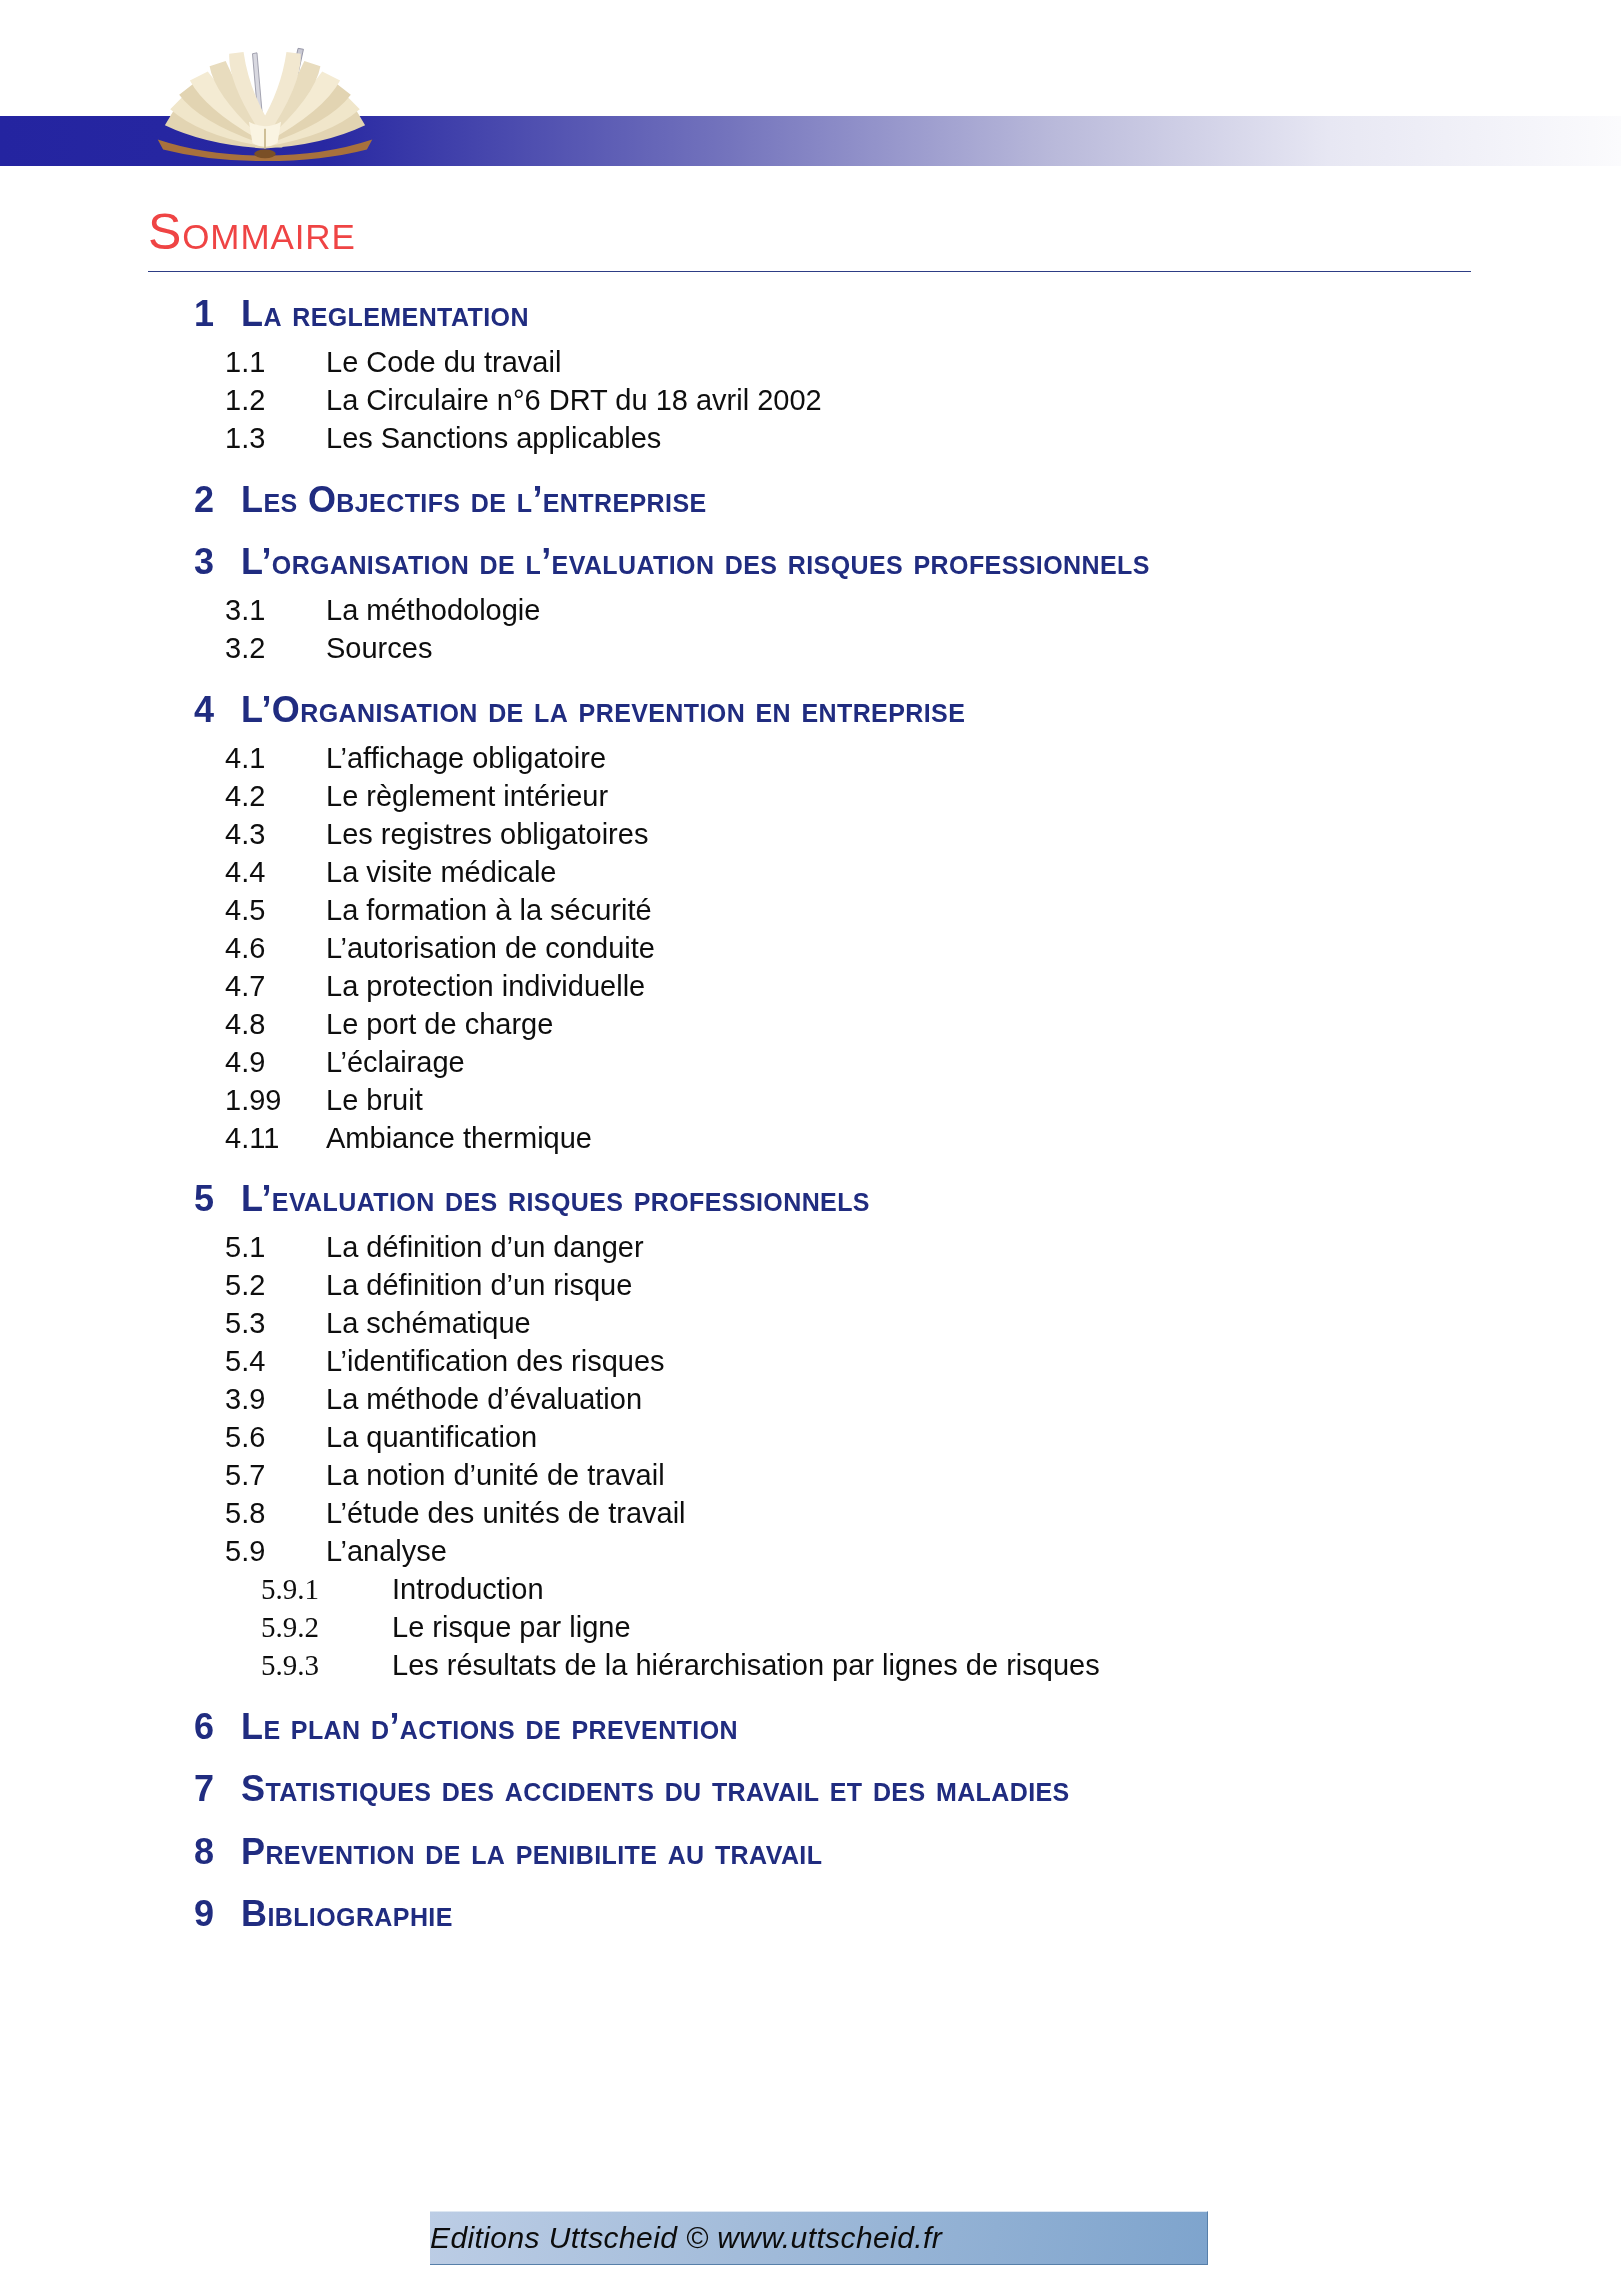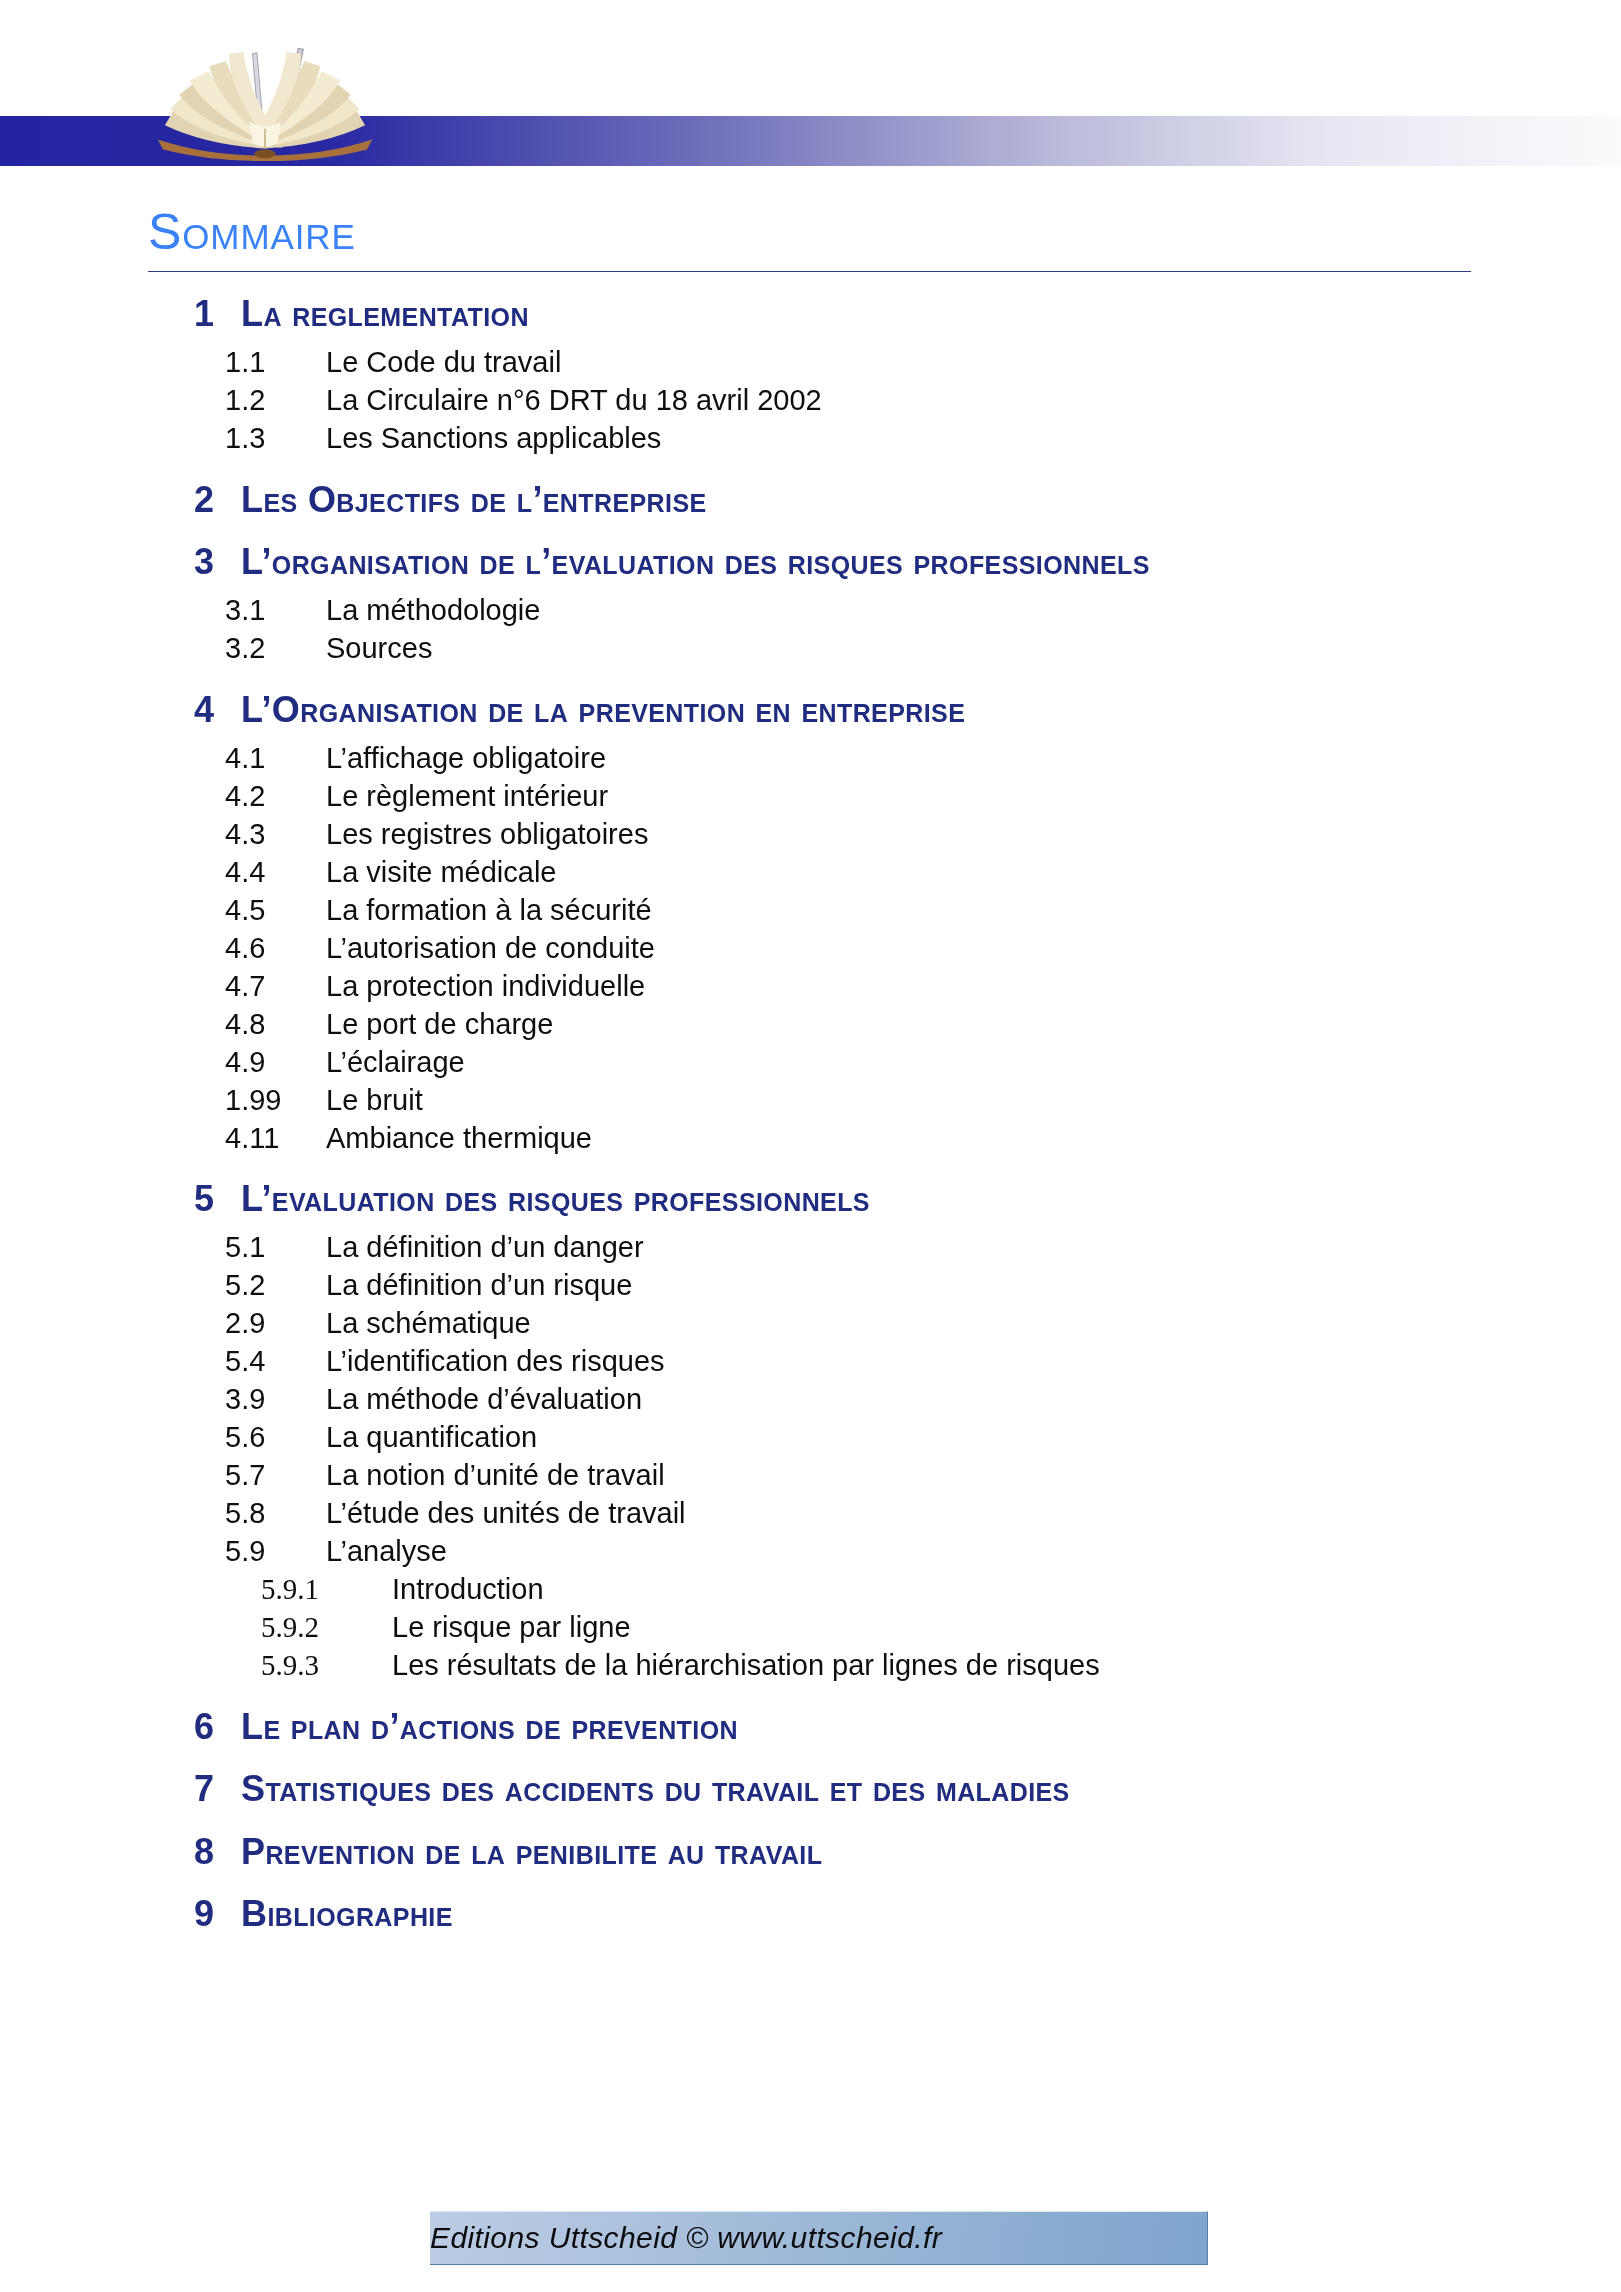--- a/index.html
+++ b/index.html
@@ -21,21 +21,21 @@
   }
   
   .content{
     position:absolute;left:148px;top:166px;width:1323px;
   }
   .page-title{
     margin-top:39px;
     font-size:50px;
     font-variant:small-caps;
     letter-spacing:0.9px;
-    color:#3b82f6;
+    color:#ef4444;
     line-height:1.1;
   }
   .rule{
     margin-top:10.7px;
     height:0;
     border:none;
     border-top:1.8px solid #2d3d85;
     width:100%;
   }
   .toc{margin-top:1.8px;}
@@ -202,21 +202,21 @@
         </div>
         <div class="s-row">
           <span class="num">5.1</span>
           <span class="label">La définition d’un danger</span>
         </div>
         <div class="s-row">
           <span class="num">5.2</span>
           <span class="label">La définition d’un risque</span>
         </div>
         <div class="s-row">
-          <span class="num">2.9</span>
+          <span class="num">5.3</span>
           <span class="label">La schématique</span>
         </div>
         <div class="s-row">
           <span class="num">5.4</span>
           <span class="label">L’identification des risques</span>
         </div>
         <div class="s-row">
           <span class="num">3.9</span>
           <span class="label">La méthode d’évaluation</span>
         </div>

